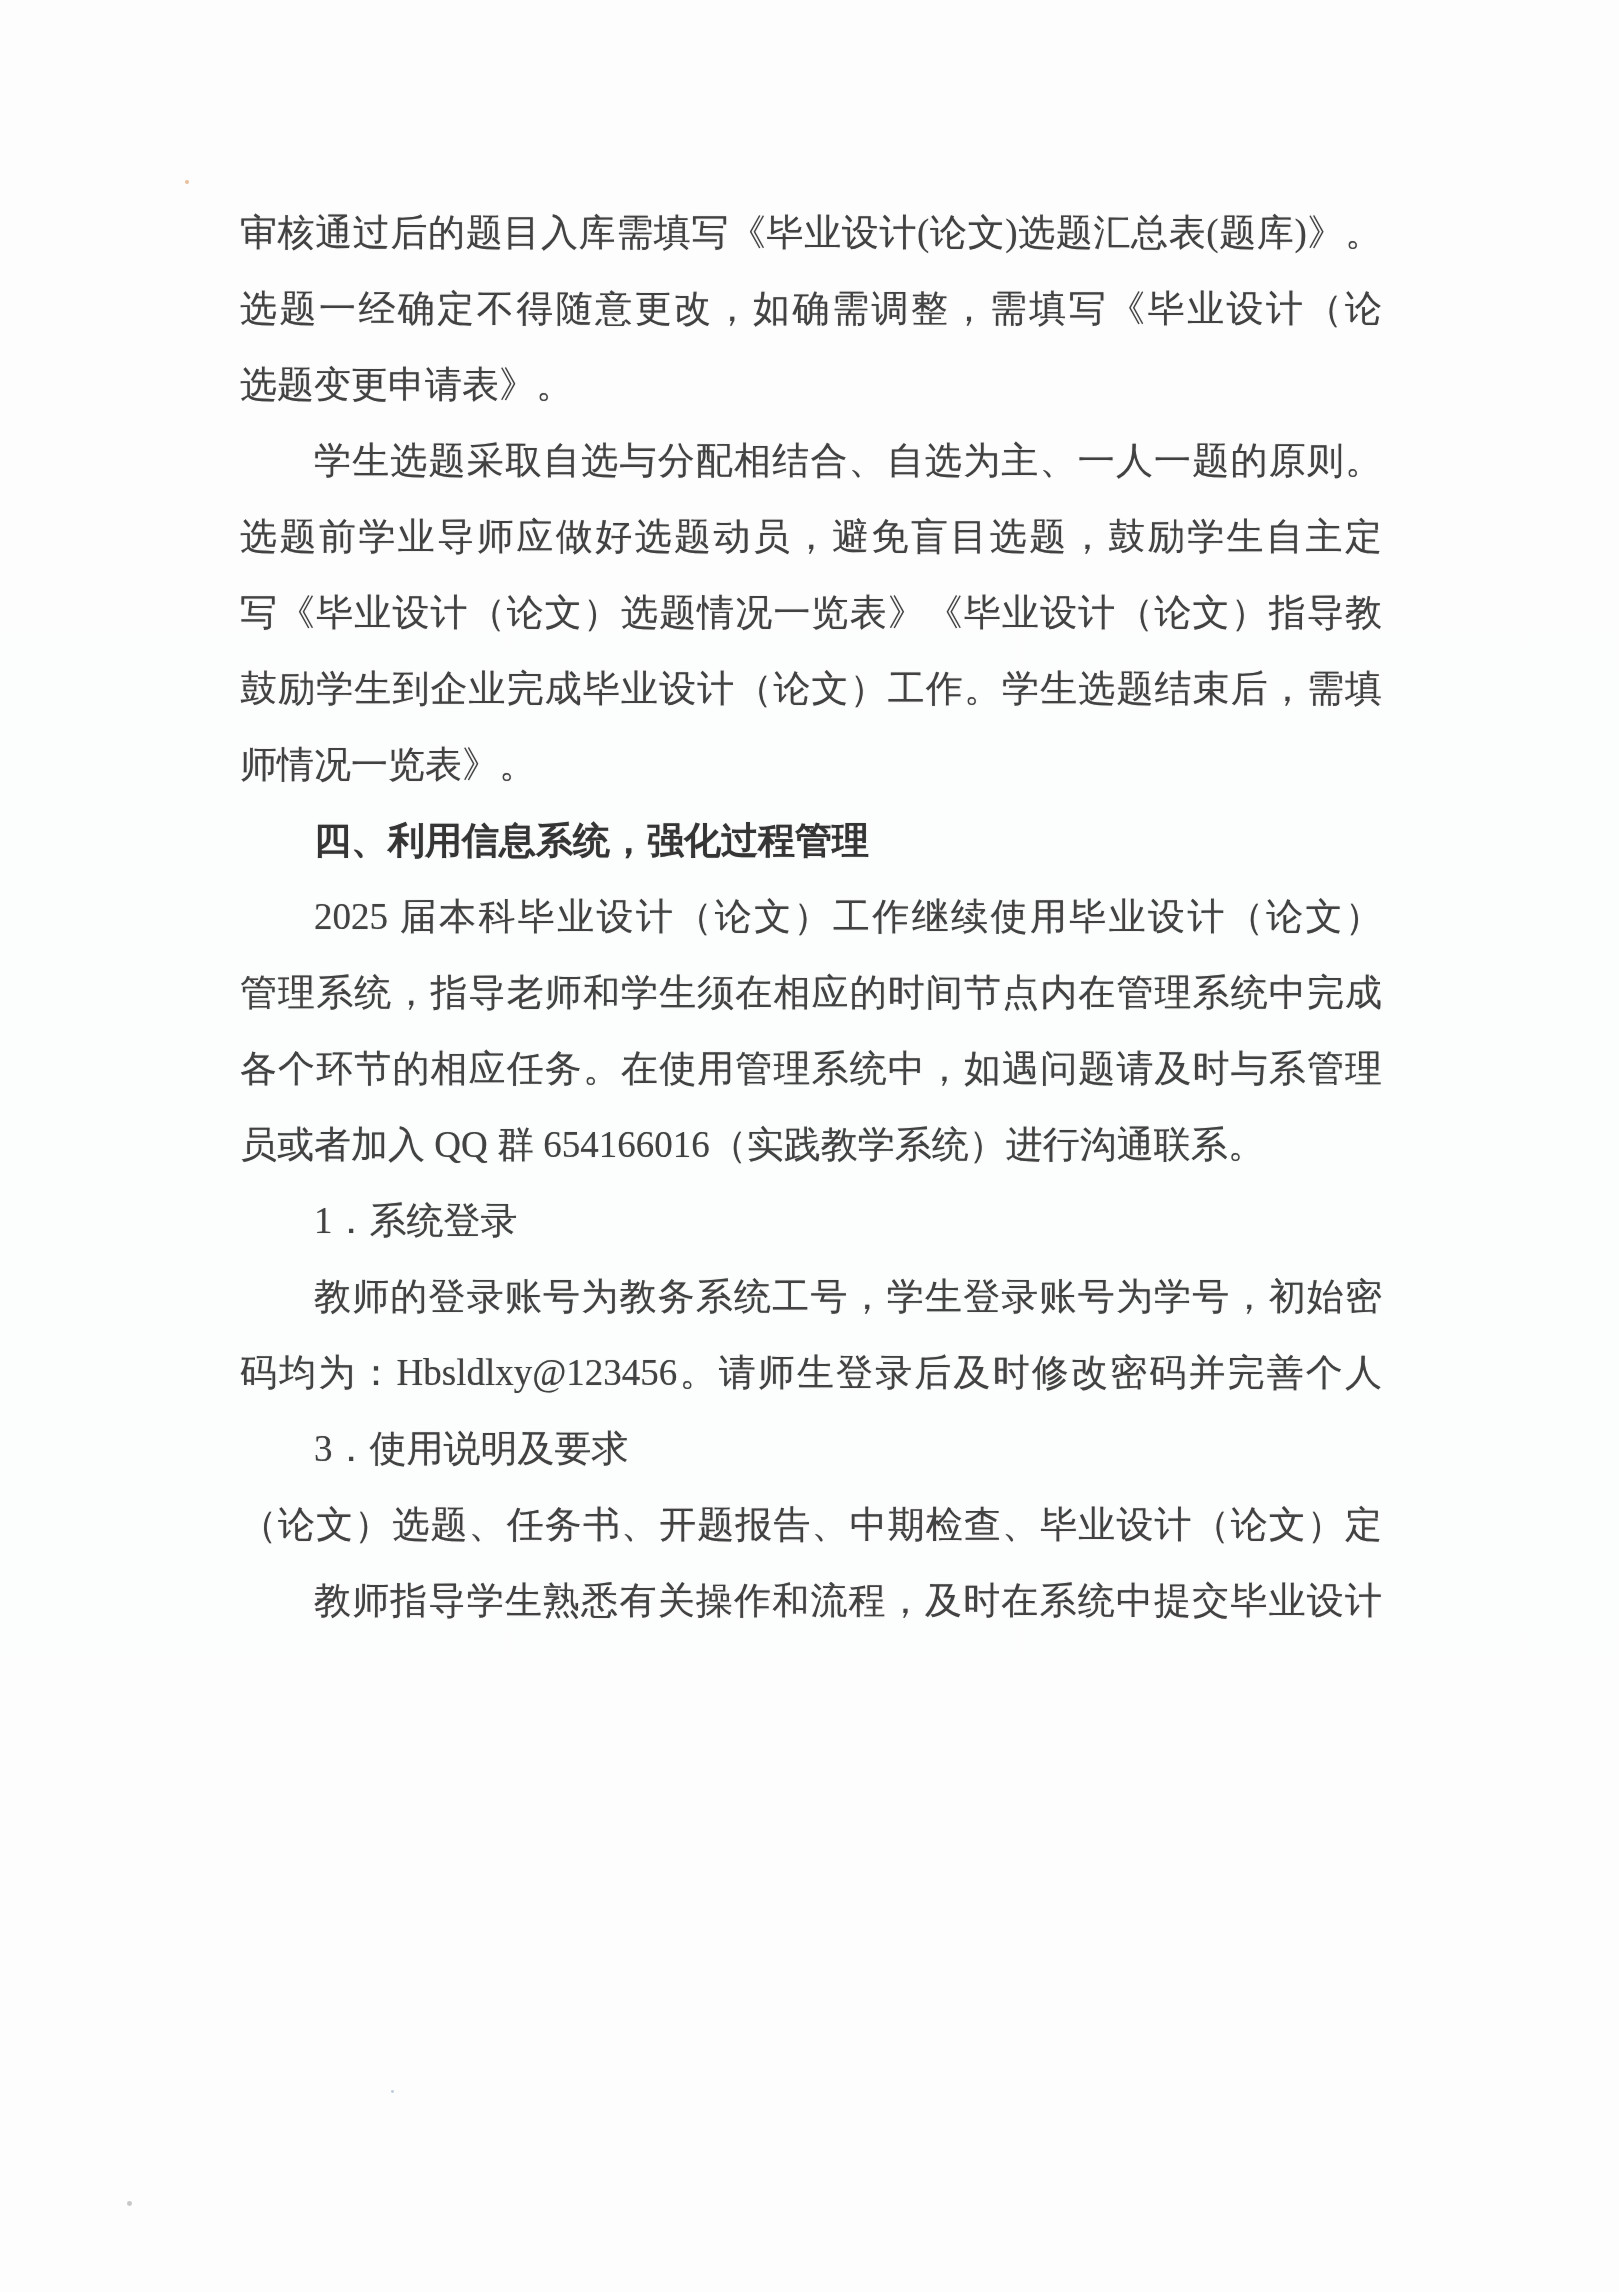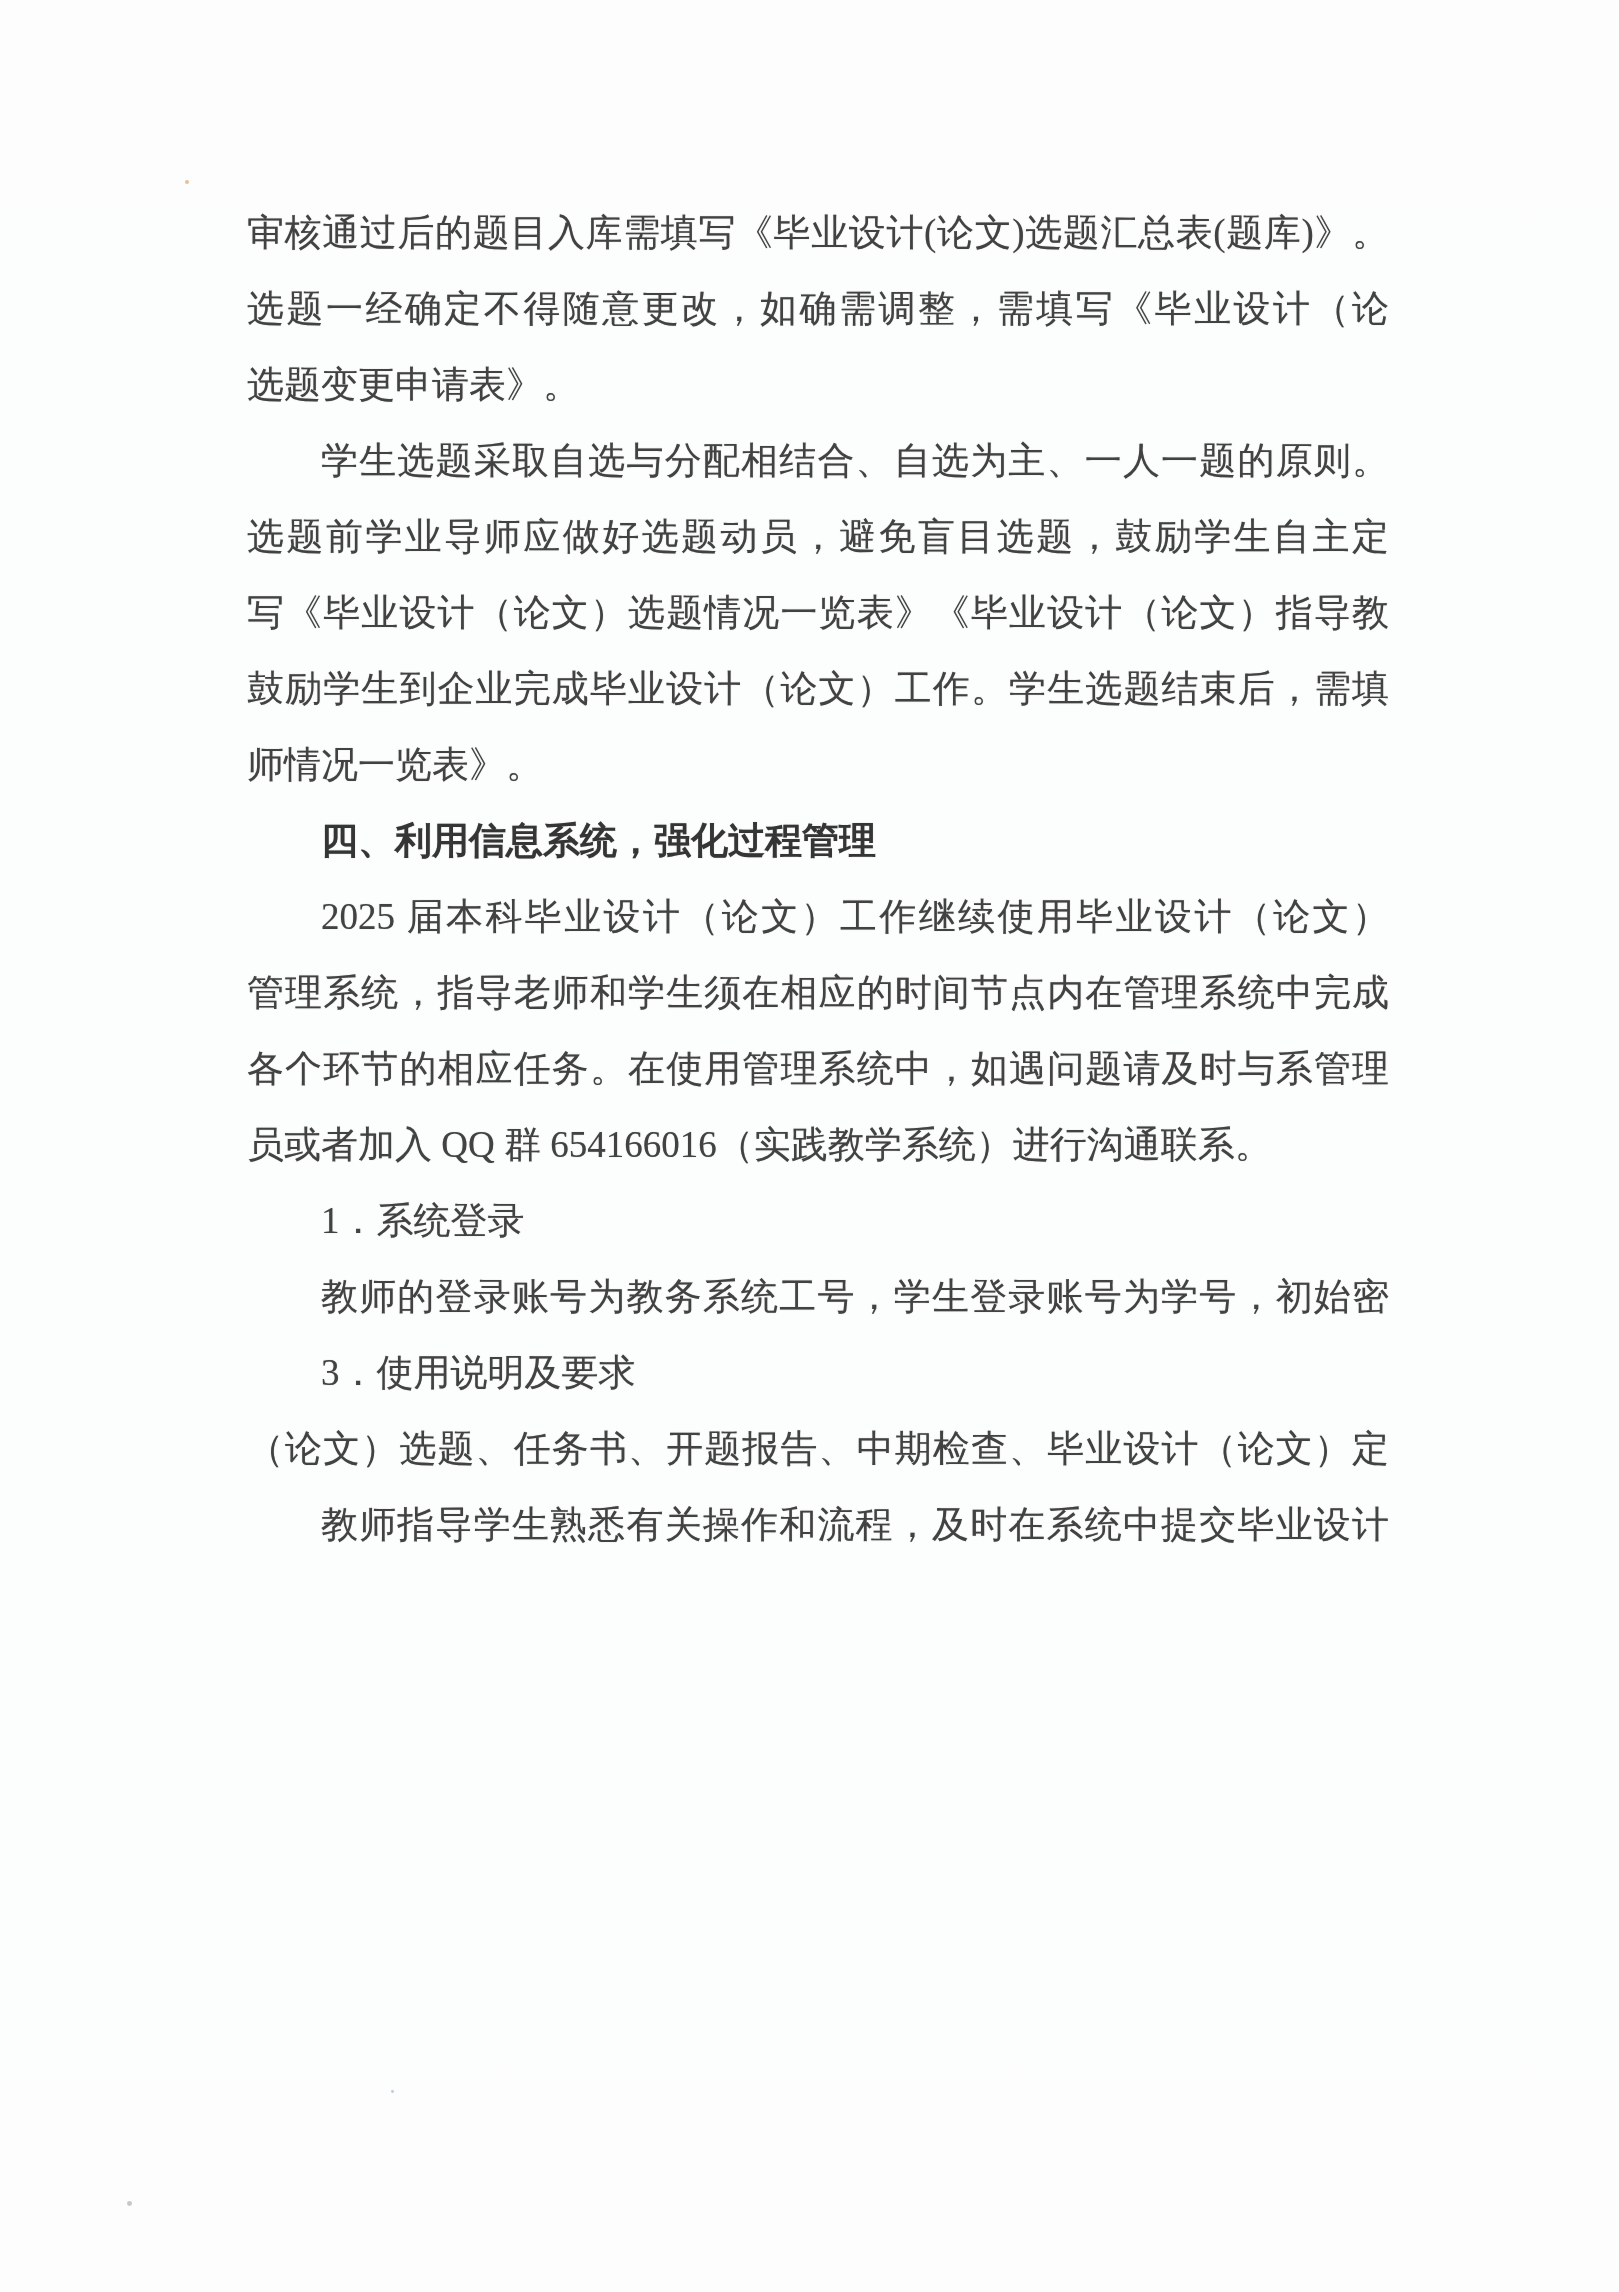--- a/index.html
+++ b/index.html
@@ -11,21 +11,21 @@
     position: relative;
     width: 1619px;
     height: 2293px;
     background: linear-gradient(180deg, #fdfdfe 0%, #fcfdfd 50%, #fdfdfd 100%);
     overflow: hidden;
     font-family: "Liberation Serif", serif;
     color: #424242;
   }
   .content {
     position: absolute;
-    left: 247px;
+    left: 240px;
     top: 195px;
     width: 1142px;
     font-size: 37px;
     line-height: 76px;
     text-shadow: 0 0 1px rgba(70,70,70,0.45);
   }
   .block { margin: 0; padding: 0; }
   .line {
     height: 76px;
     overflow: hidden;
@@ -79,20 +79,21 @@
         <div class="line indent">2025 届本科毕业设计（论文）工作继续使用毕业设计（论文）</div>
         <div class="line">管理系统，指导老师和学生须在相应的时间节点内在管理系统中完成</div>
         <div class="line">各个环节的相应任务。在使用管理系统中，如遇问题请及时与系管理</div>
         <div class="line end">员或者加入 QQ 群 654166016（实践教学系统）进行沟通联系。</div>
       </div>
       <div class="block subheading">
         <div class="line indent end">1．系统登录</div>
       </div>
       <div class="block paragraph">
         <div class="line indent">教师的登录账号为教务系统工号，学生登录账号为学号，初始密</div>
+        <div class="line">码均为：Hbsldlxy@123456。请师生登录后及时修改密码并完善个人</div>
       </div>
       <div class="block subheading">
         <div class="line indent end">3．使用说明及要求</div>
       </div>
       <div class="block paragraph">
         <div class="line">（论文）选题、任务书、开题报告、中期检查、毕业设计（论文）定</div>
         <div class="line indent">教师指导学生熟悉有关操作和流程，及时在系统中提交毕业设计</div>
       </div>
     </div>
 <div class="speck" style="left: 185px; top: 180px; width: 3.9px; height: 3.9px; background: rgb(217, 138, 74); opacity: 0.55;"></div>

